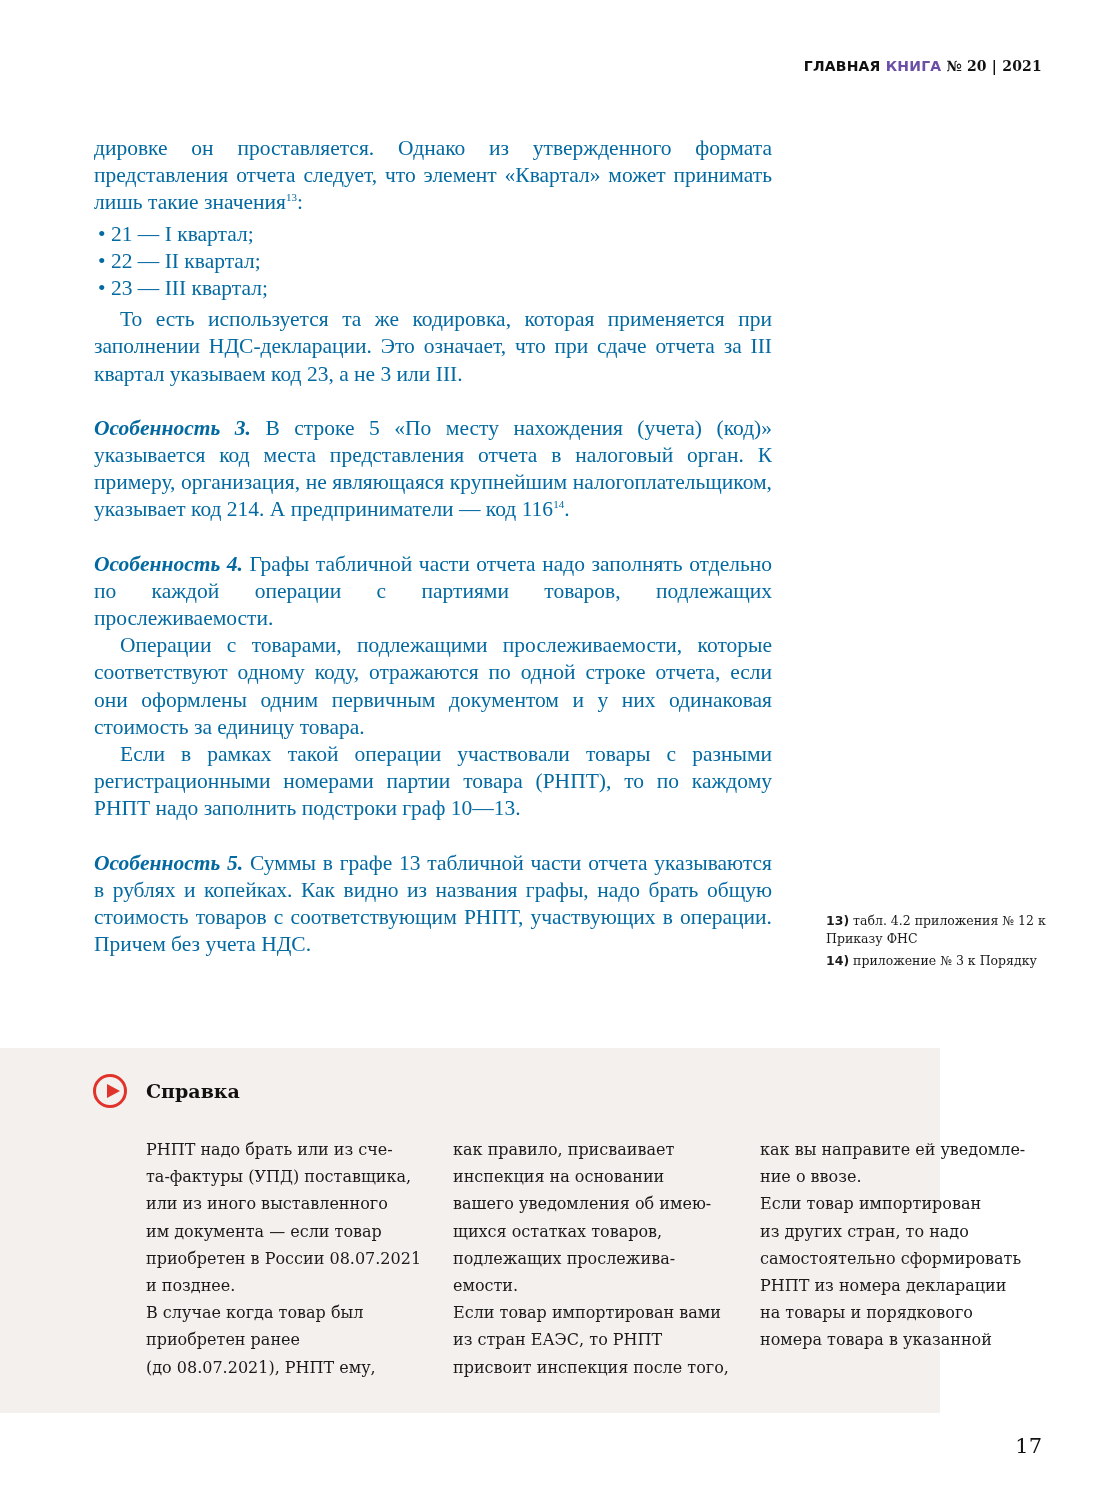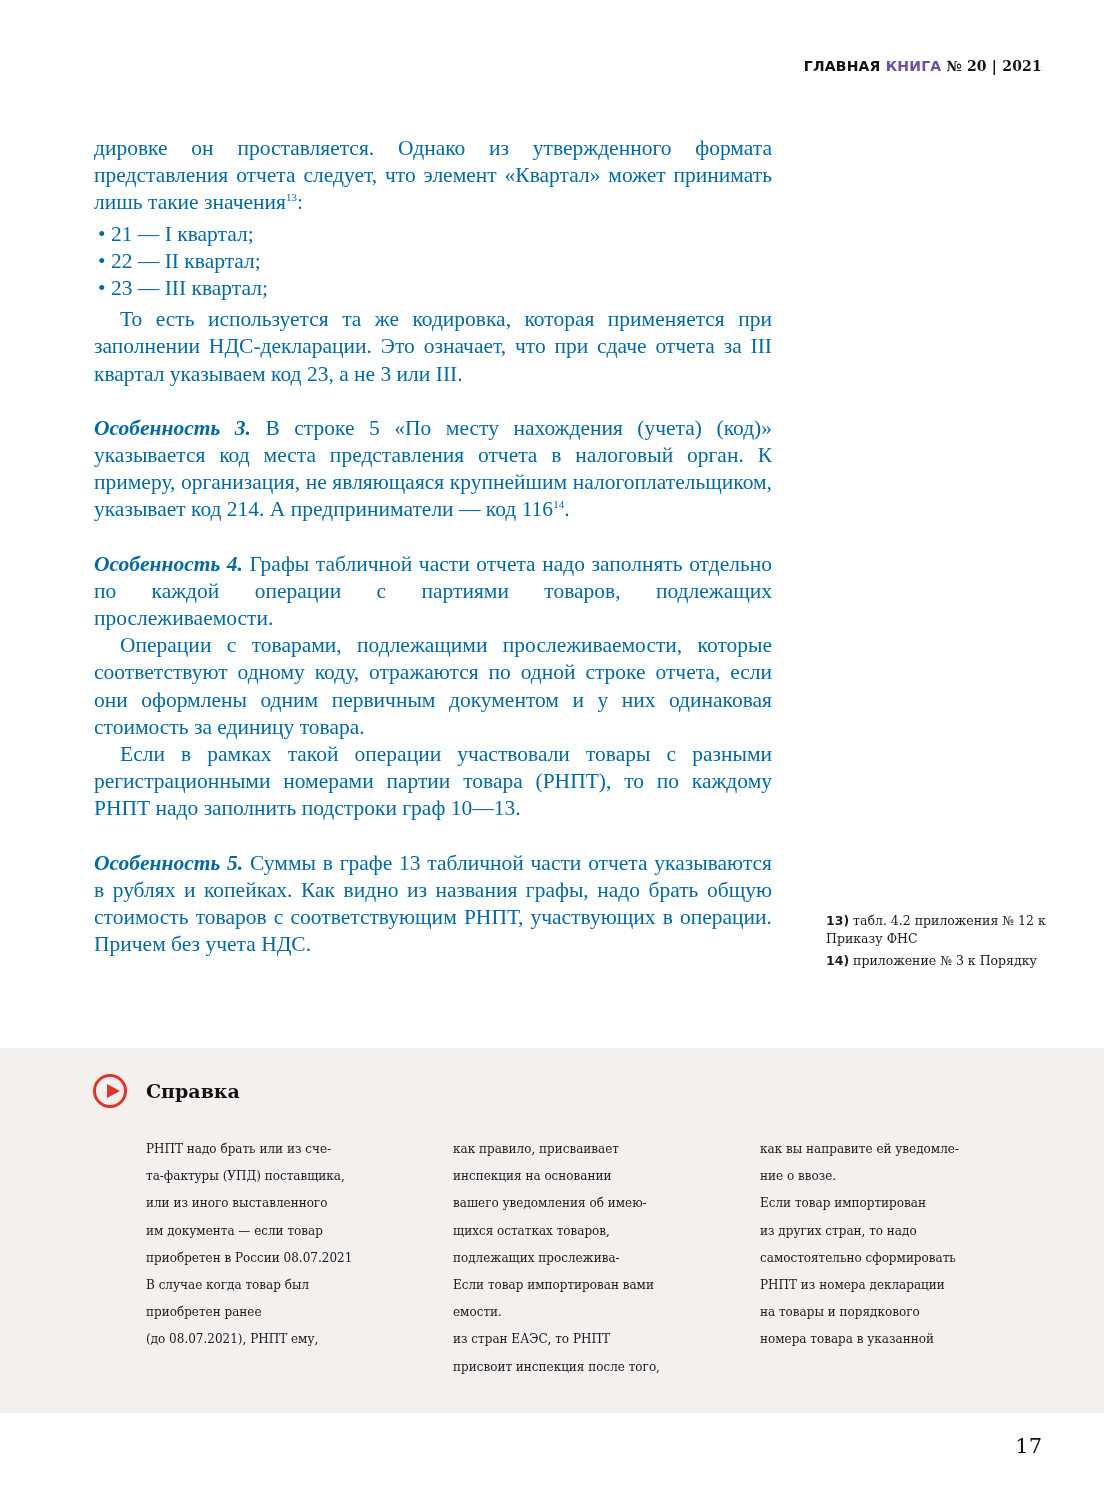--- a/index.html
+++ b/index.html
@@ -29,21 +29,21 @@
   .main .feature { font-style: italic; font-weight: bold; }
 
   .footnotes {
     position: absolute; left: 826px; top: 912px; width: 230px;
     font-family: "DejaVu Serif", serif; font-size: 12.5px; line-height: 18px; color: #1a1a1a;
   }
   .footnotes div { margin-bottom: 4px; }
   .footnotes b { font-family: "DejaVu Sans", sans-serif; font-weight: bold; text-align: right; }
 
   .info-box {
-    position: absolute; left: 0; top: 1048px; width: 1104px; height: 365px;
+    position: absolute; left: 0; top: 1048px; width: 940px; height: 365px;
     background: #f4f0ed;
   }
   .info-box .scallop {
     position: absolute; left: 0; top: -4px; width: 1104px; height: 8px;
     background-image: radial-gradient(circle at 5px 0px, #ffffff 3.5px, transparent 4px);
     background-size: 10px 8px;
   }
   .play-icon {
     position: absolute; left: 93px; top: 26px; width: 34px; height: 34px;
     border: 3px solid #e0332b; border-radius: 50%; box-sizing: border-box;
@@ -51,21 +51,21 @@
   .play-icon::after {
     content: ""; position: absolute; left: 11px; top: 7px;
     border-left: 13px solid #e0332b; border-top: 7.5px solid transparent; border-bottom: 7.5px solid transparent;
   }
   .info-title {
     position: absolute; left: 146px; top: 32px;
     font-family: "DejaVu Serif", serif; font-weight: bold; font-size: 19px; color: #111;
   }
   .info-col {
     position: absolute; top: 88px; width: 290px;
-    font-family: "DejaVu Serif", serif; font-size: 12px; line-height: 27.2px; color: #1a1a1a;
+    font-family: "DejaVu Serif", serif; font-size: 16px; line-height: 27.2px; color: #1a1a1a;
   }
   .info-col div { white-space: nowrap; }
   .col1 { left: 146px; }
   .col2 { left: 453px; }
   .col3 { left: 760px; }
 
   .page-number {
     position: absolute; right: 62px; top: 1434px;
     font-family: "DejaVu Serif", serif; font-size: 21px; color: #111;
   }
@@ -106,32 +106,33 @@
   <div class="scallop"></div>
   <div class="play-icon"></div>
   <div class="info-title">Справка</div>
 
   <div class="info-col col1">
     <div>РНПТ надо брать или из сче-</div>
     <div>та-фактуры (УПД) поставщика,</div>
     <div>или из иного выставленного</div>
     <div>им документа — если товар</div>
     <div>приобретен в России 08.07.2021</div>
+    <div>и позднее.</div>
     <div>В случае когда товар был</div>
     <div>приобретен ранее</div>
     <div>(до 08.07.2021), РНПТ ему,</div>
   </div>
   <div class="info-col col2">
     <div>как правило, присваивает</div>
     <div>инспекция на основании</div>
     <div>вашего уведомления об имею-</div>
     <div>щихся остатках товаров,</div>
     <div>подлежащих прослежива-</div>
+    <div>емости.</div>
     <div>Если товар импортирован вами</div>
-    <div>емости.</div>
     <div>из стран ЕАЭС, то РНПТ</div>
     <div>присвоит инспекция после того,</div>
   </div>
   <div class="info-col col3">
     <div>как вы направите ей уведомле-</div>
     <div>ние о ввозе.</div>
     <div>Если товар импортирован</div>
     <div>из других стран, то надо</div>
     <div>самостоятельно сформировать</div>
     <div>РНПТ из номера декларации</div>

